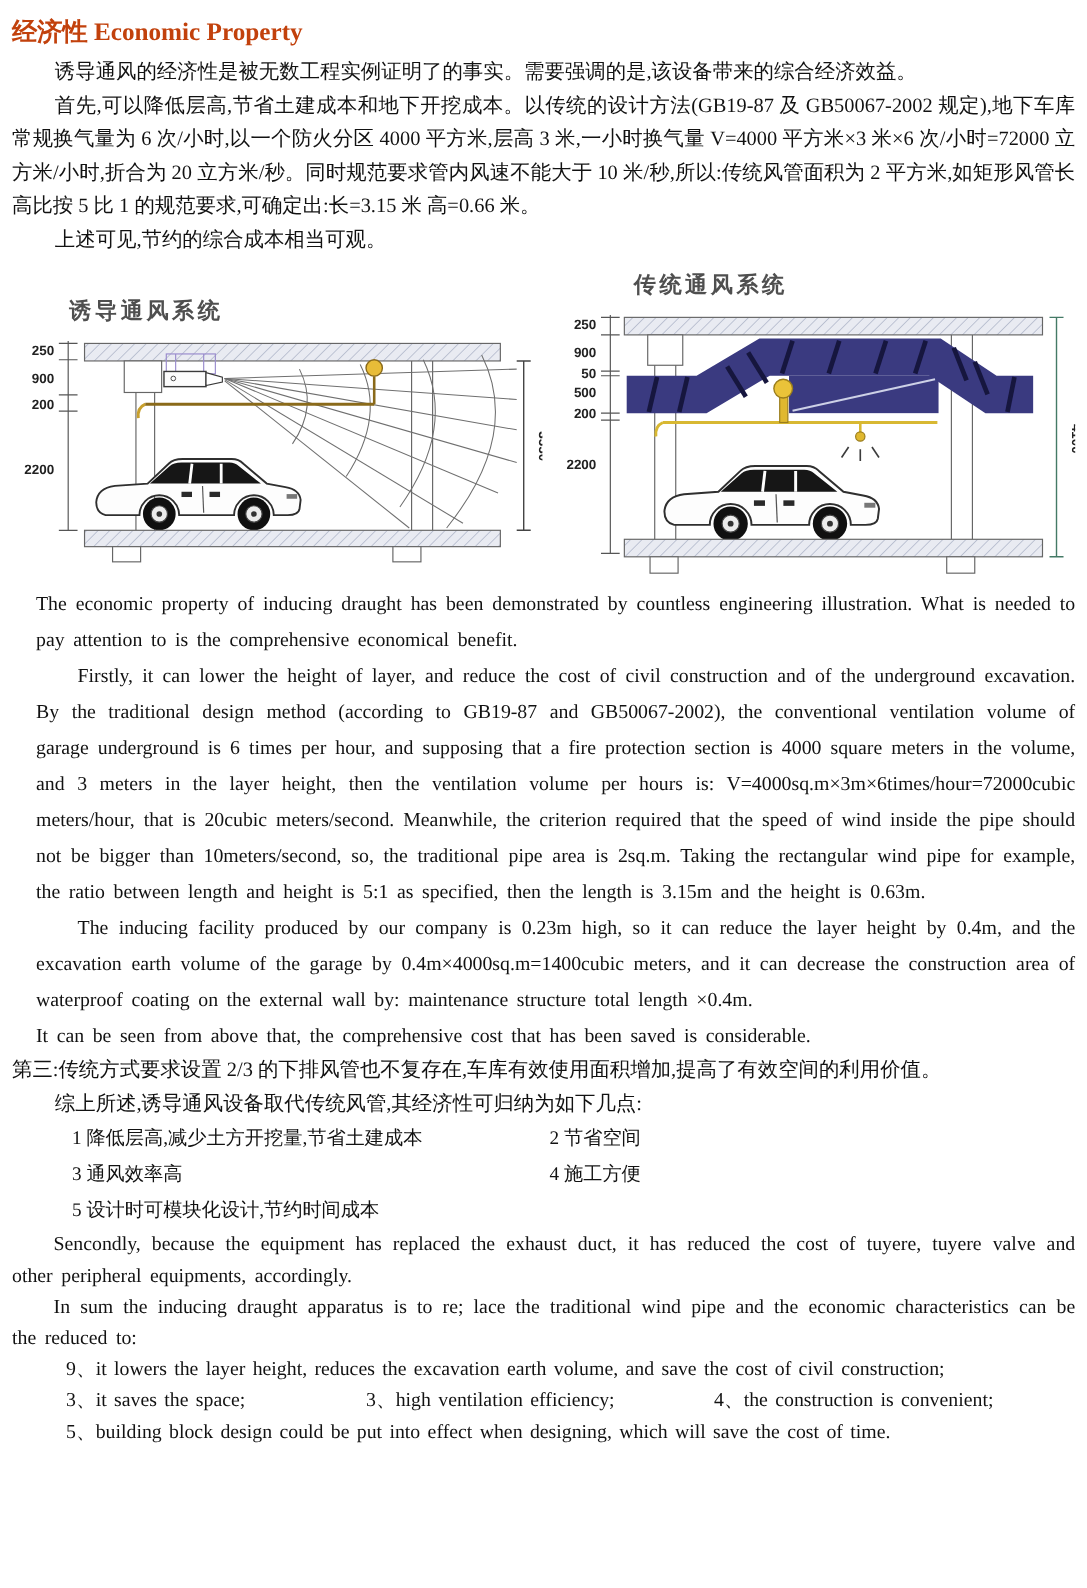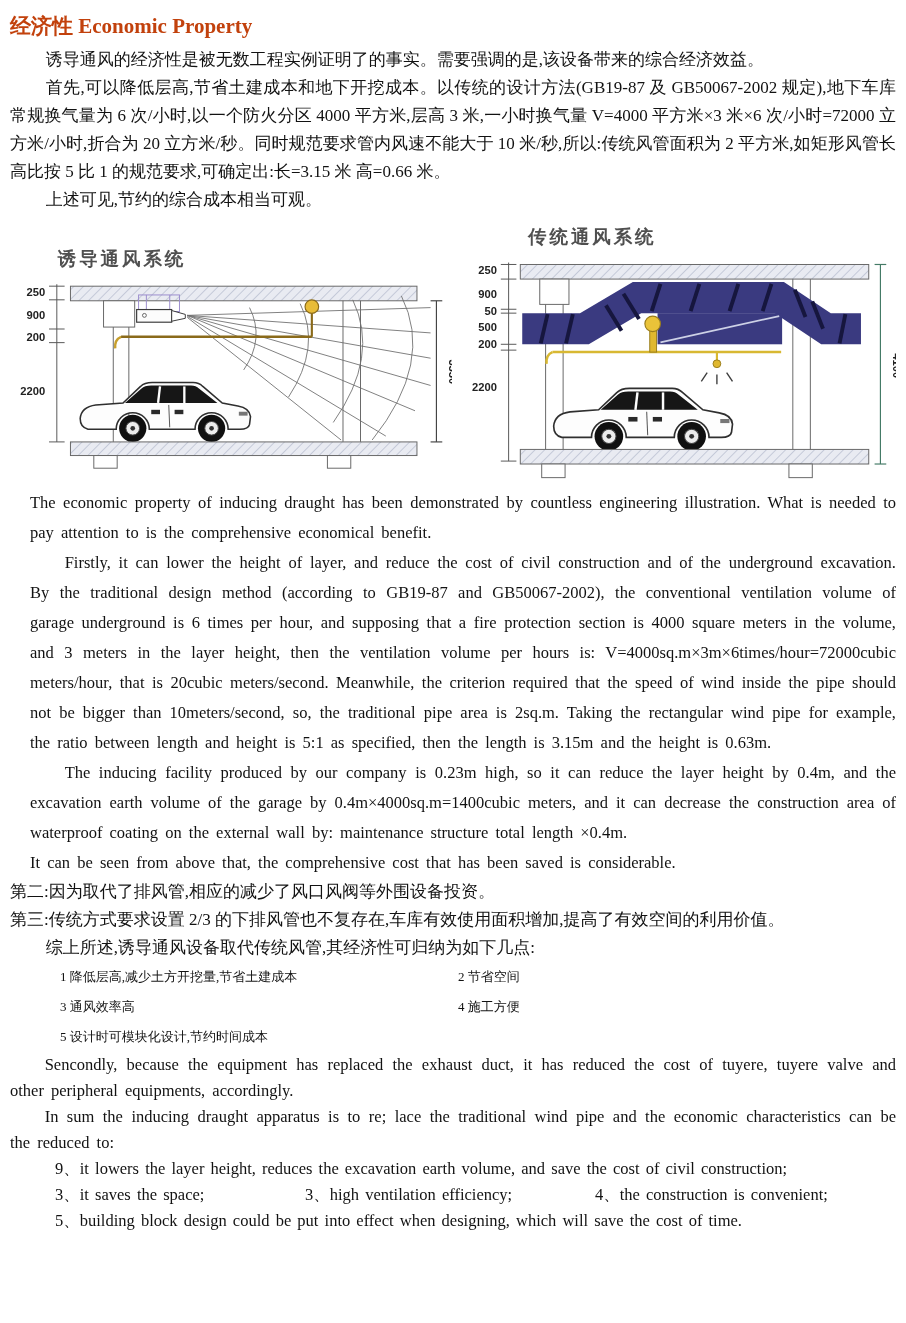--- a/index.html
+++ b/index.html
@@ -29,21 +29,21 @@
     padding:4px 0 2px 4px;height:268px;
   }
   svg text{
     font-family:"Liberation Sans","DejaVu Sans",sans-serif;
     fill:#2e2e2e;
   }
   .diag-title{font-size:19px;font-weight:bold;fill:#4f4f4f;letter-spacing:3px;}
   .dim-label{font-size:11.5px;font-weight:bold;fill:#222;}
   .zh-points{
     display:grid;grid-template-columns:398px auto;
-    padding-left:50px;font-size:13px;line-height:30px;
+    padding-left:50px;font-size:16px;line-height:30px;
   }
   .zh-points .span2{grid-column:1 / span 2;}
   .en-points{font-size:16.5px;line-height:26px;padding-left:45px;word-spacing:2px;}
   .en-points .cols{display:grid;grid-template-columns:250px 290px auto;}
   .noindent{text-indent:0;}
 </style>
 </head>
 <body>
 
 <div class="page">
@@ -209,21 +209,20 @@
       <line x1="428" y1="243" x2="440" y2="243" stroke="#447a66" stroke-width="1.2"></line>
       <text x="447" y="142" class="dim-label" transform="rotate(90 447 142)" text-anchor="middle">4100</text>
     </svg>
   </div>
 
   <p class="en-para en-top">The economic property of inducing draught has been demonstrated by countless engineering illustration. What is needed to pay attention to is the comprehensive economical benefit.</p>
   <p class="en-para en-top indent">Firstly, it can lower the height of layer, and reduce the cost of civil construction and of the underground excavation. By the traditional design method (according to GB19-87 and GB50067-2002), the conventional ventilation volume of garage underground is 6 times per hour, and supposing that a fire protection section is 4000 square meters in the volume, and 3 meters in the layer height, then the ventilation volume per hours is: V=4000sq.m×3m×6times/hour=72000cubic meters/hour, that is 20cubic meters/second. Meanwhile, the criterion required that the speed of wind inside the pipe should not be bigger than 10meters/second, so, the traditional pipe area is 2sq.m. Taking the rectangular wind pipe for example, the ratio between length and height is 5:1 as specified, then the length is 3.15m and the height is 0.63m.</p>
   <p class="en-para en-top indent">The inducing facility produced by our company is 0.23m high, so it can reduce the layer height by 0.4m, and the excavation earth volume of the garage by 0.4m×4000sq.m=1400cubic meters, and it can decrease the construction area of waterproof coating on the external wall by: maintenance structure total length ×0.4m.</p>
   <p class="en-para en-top noindent">It can be seen from above that, the comprehensive cost that has been saved is considerable.</p>
 
-  <p class="zh-para noindent">第二:因为取代了排风管,相应的减少了风口风阀等外围设备投资。</p>
   <p class="zh-para noindent">第三:传统方式要求设置 2/3 的下排风管也不复存在,车库有效使用面积增加,提高了有效空间的利用价值。</p>
   <p class="zh-para indent">综上所述,诱导通风设备取代传统风管,其经济性可归纳为如下几点:</p>
 
   <div class="zh-points">
     <span>1 降低层高,减少土方开挖量,节省土建成本</span>
     <span>2 节省空间</span>
     <span>3 通风效率高</span>
     <span>4 施工方便</span>
     <span class="span2">5 设计时可模块化设计,节约时间成本</span>
   </div>

